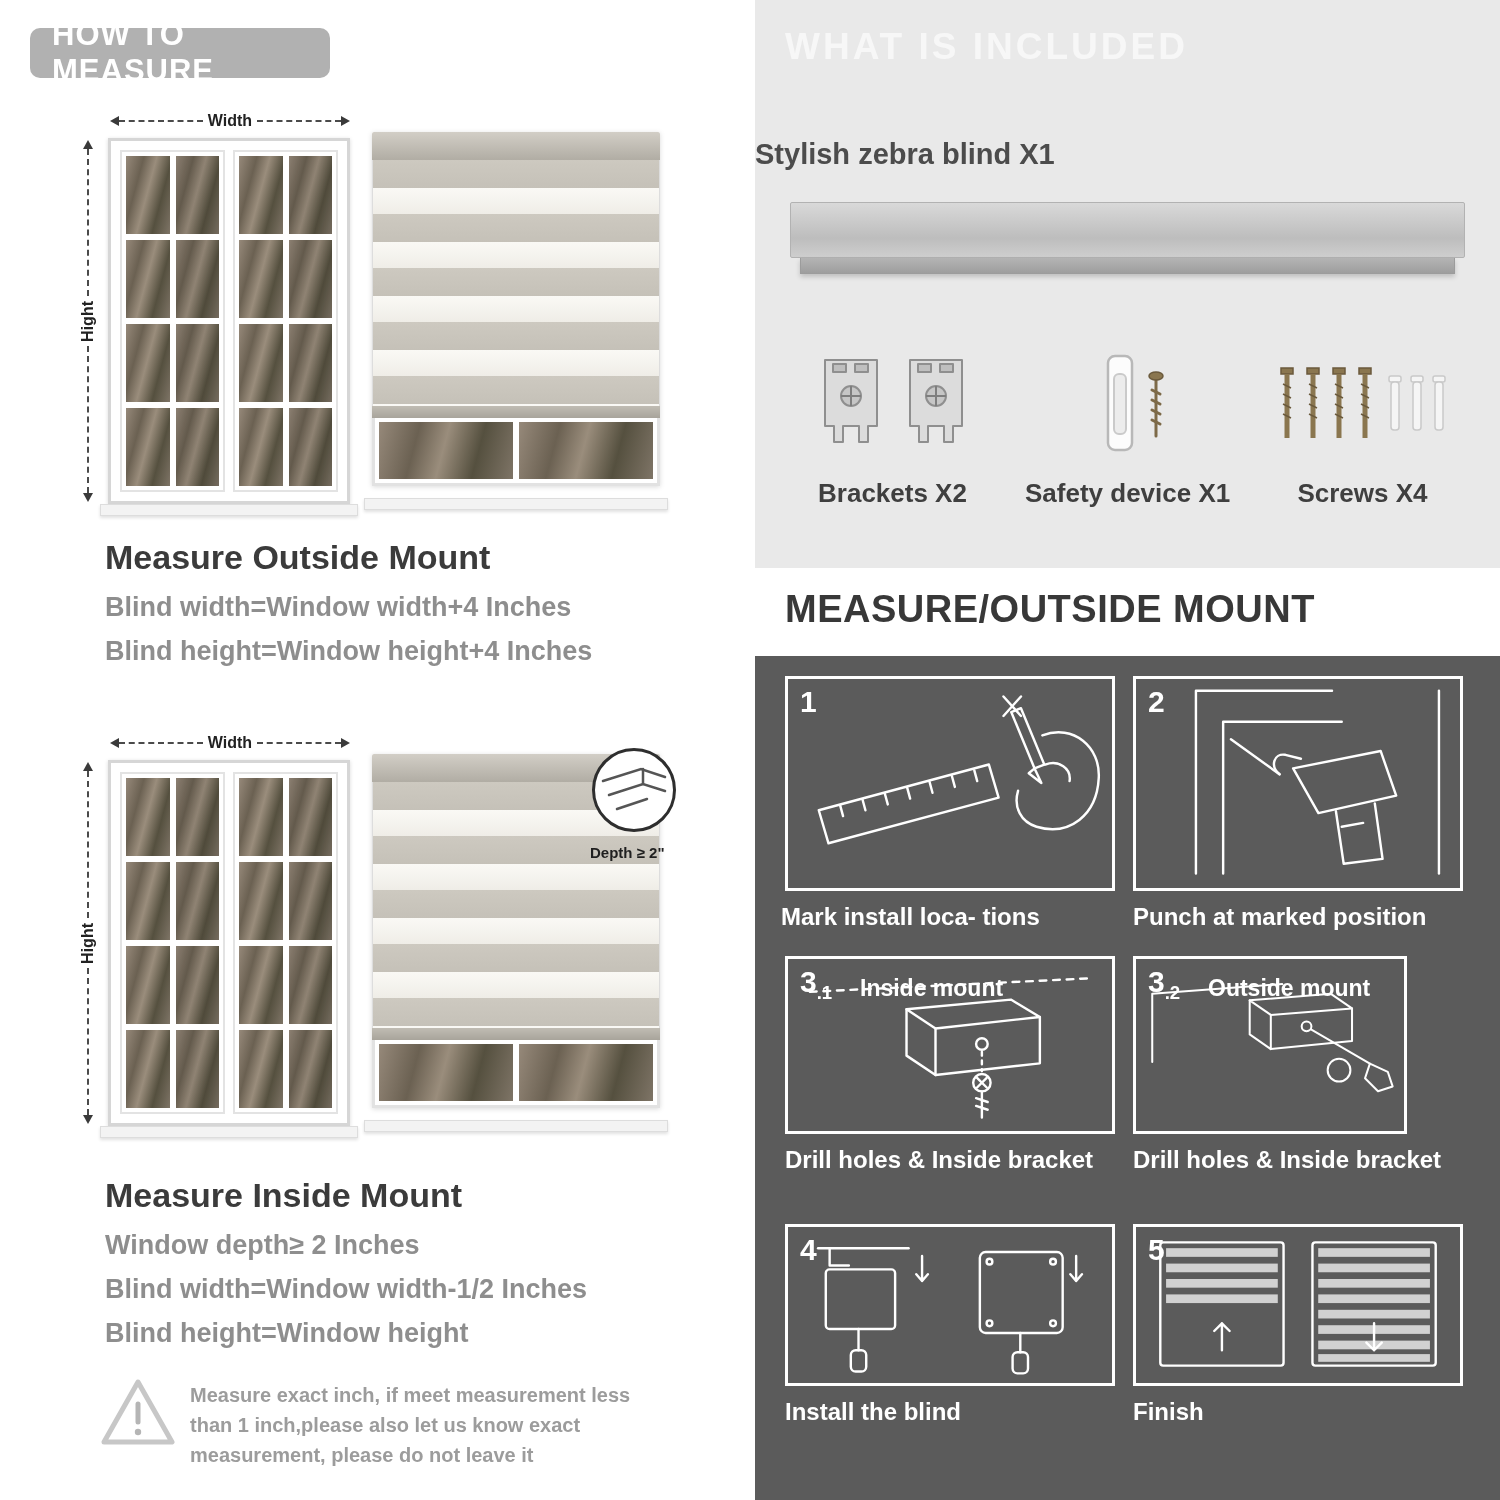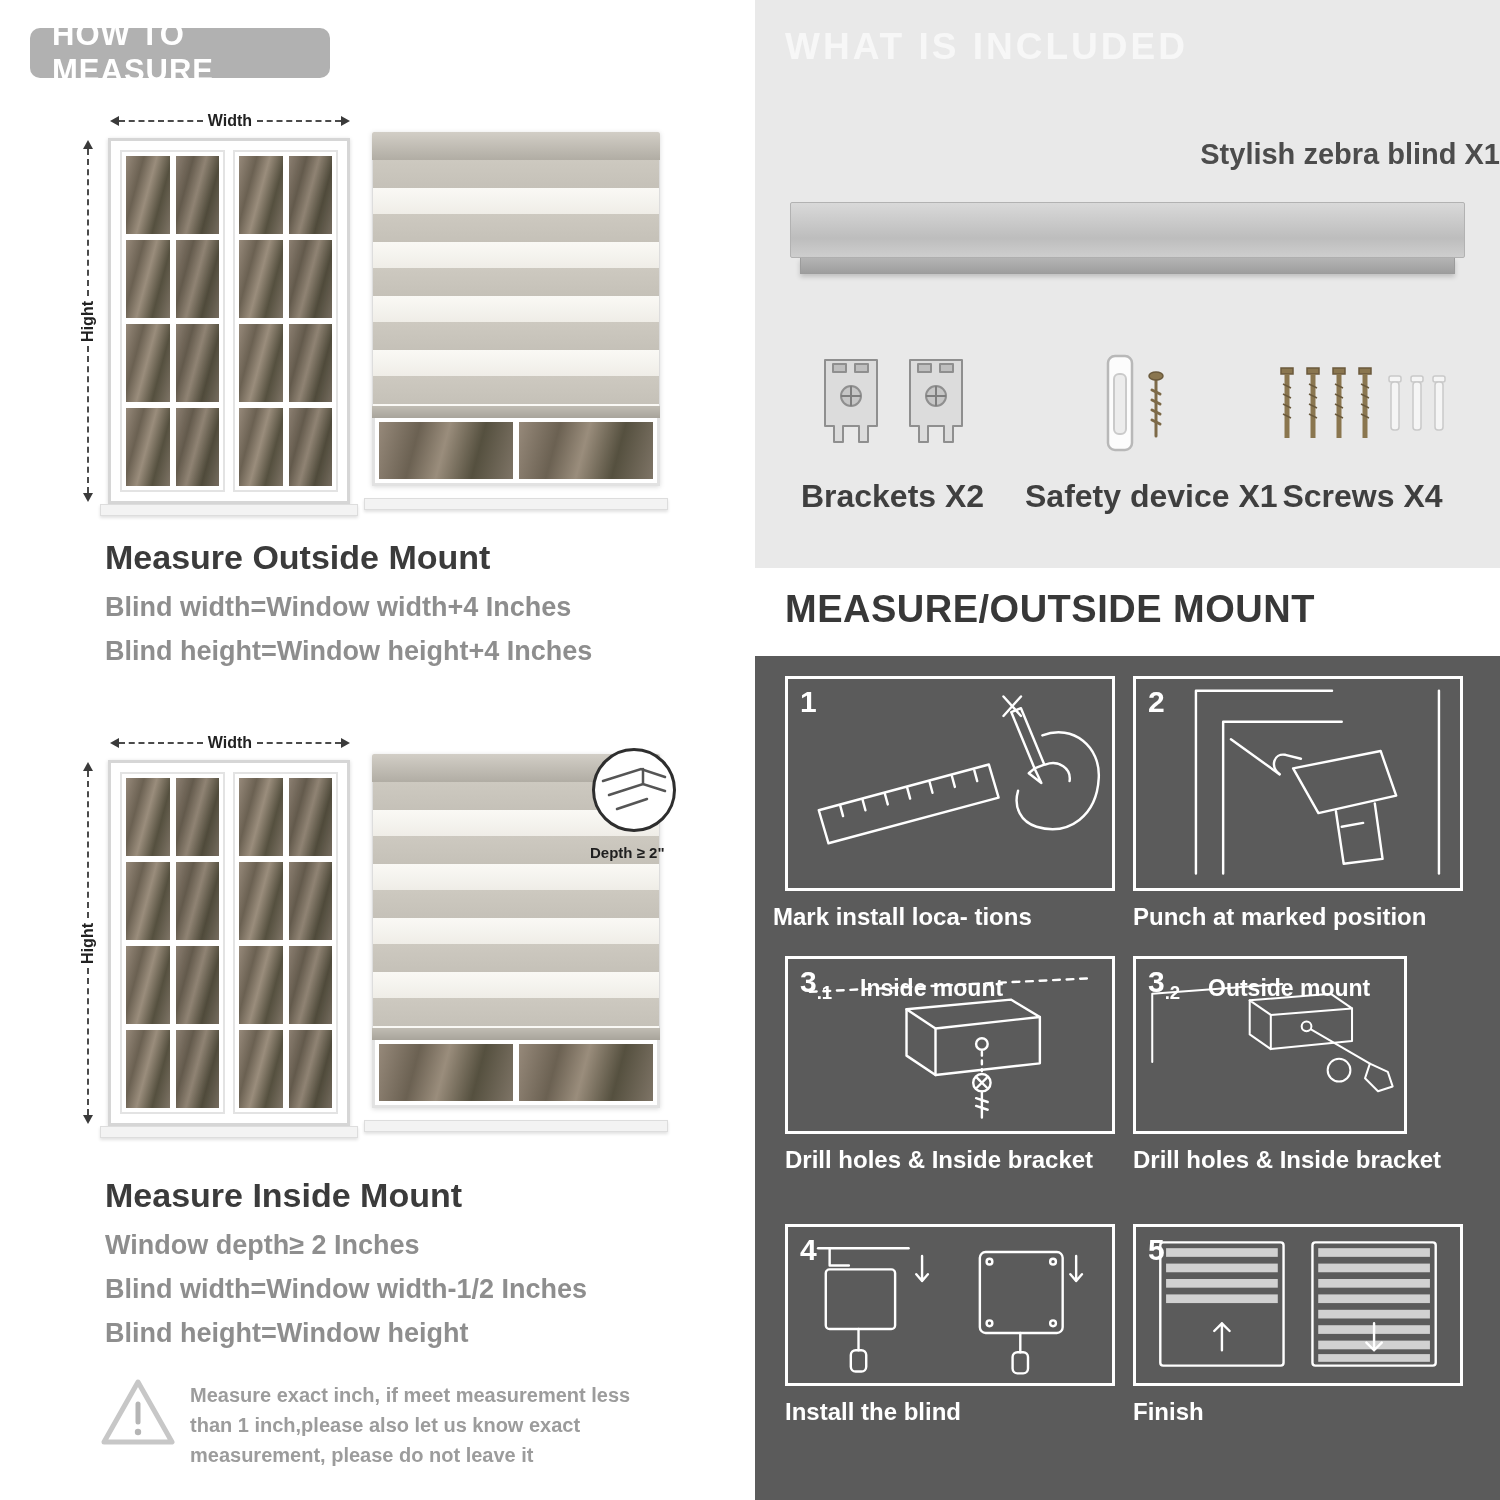--- a/index.html
+++ b/index.html
@@ -47,31 +47,31 @@
   .h-title { position:absolute; color:#3b3b3b; font-size:34px; font-weight:bold; }
   .h-sub   { position:absolute; color:#8e8e8e; font-size:27px; font-weight:bold; white-space:nowrap; }
 
   .note-icon { position:absolute; left:98px; top:1376px; width:80px; height:74px; }
   .note-text { position:absolute; left:190px; top:1380px; width:480px; font-size:20px; font-weight:bold;
                color:#9c9c9c; line-height:1.5; }
 
   
   .included { position:absolute; left:755px; top:0; width:745px; height:568px; background:#e9e9e9; }
   .inc-header { position:absolute; left:30px; top:26px; font-size:37px; font-weight:bold; color:#f7f7f7; letter-spacing:3px; }
-  .inc-blind-label { position:absolute; left:0; top:138px; width:100%; text-align:right;
+  .inc-blind-label { position:absolute; left:0; top:138px; width:100%; text-align:left;
                      font-size:29px; font-weight:bold; color:#4c4c4c; }
   .rail { position:absolute; left:35px; top:202px; width:675px; }
   .rail-top { height:56px; background:linear-gradient(180deg,#d9d9d9 0%,#bdbdbd 65%,#cecece 100%);
               border:1px solid #b2b2b2; border-radius:2px; }
   .rail-lip { height:16px; margin:0 10px; background:linear-gradient(180deg,#b4b4b4,#9e9e9e);
               border:1px solid #9c9c9c; border-top:none; box-shadow:0 3px 5px rgba(0,0,0,.18); }
   .inc-row { position:absolute; left:35px; top:338px; width:675px; display:flex; justify-content:space-between; }
   .inc-item { width:205px; text-align:center; }
   .inc-item .art { height:122px; display:flex; align-items:flex-end; justify-content:center; }
-  .inc-label { margin-top:18px; font-size:32px; font-weight:bold; color:#3f3f3f; white-space:nowrap; }
+  .inc-label { margin-top:18px; font-size:26px; font-weight:bold; color:#3f3f3f; white-space:nowrap; }
 
   
   .mount-band { position:absolute; left:755px; top:568px; width:745px; height:88px; background:#fff; }
   .mount-header { position:absolute; left:30px; top:20px; font-size:38px; font-weight:800; color:#383838; letter-spacing:.5px; }
   .mount { position:absolute; left:755px; top:656px; width:745px; height:844px; background:#5b5b5b; }
   .panel { position:absolute; border:3px solid #fff; }
   .panel svg { position:absolute; inset:0; width:100%; height:100%; }
   .pnum { position:absolute; top:8px; left:12px; font-size:30px; font-weight:bold; color:#fff; line-height:1; }
   .pnum sub { font-size:.62em; }
   .ptag { position:absolute; top:16px; left:72px; font-size:23px; font-weight:bold; color:#fff; }
@@ -341,21 +341,21 @@
           <path d="M146 98 C136 90 140 76 152 78 L168 82"></path>
           <path d="M160 92 L250 74 L266 120 L186 138 Z"></path>
           <path d="M204 136 L212 190 L252 185 L244 128"></path>
           <path d="M210 152 L232 148"></path>
           <path d="M310 12 L310 200"></path>
         </g>
       </svg>
       <div class="pnum"><span>2</span></div>
     </div>
 
-    <div class="pcap" style="left:18px;top:247px;">Mark install loca- tions</div>
+    <div class="pcap" style="left:26px;top:247px;">Mark install loca- tions</div>
     <div class="pcap" style="left:378px;top:247px;">Punch at  marked position</div>
 
     <div class="panel" style="left:30px;top:300px;width:330px;height:178px;">
       <svg viewBox="0 0 330 178">
         <g class="lineart">
           <path d="M20 34 L310 20" stroke-dasharray="7 7"></path>
           <path d="M120 52 L228 42 L258 60 L150 72 Z"></path>
           <path d="M120 52 L120 100 L150 120 L150 72"></path>
           <path d="M150 120 L258 108 L258 60"></path>
           <circle cx="198" cy="88" r="6"></circle>

